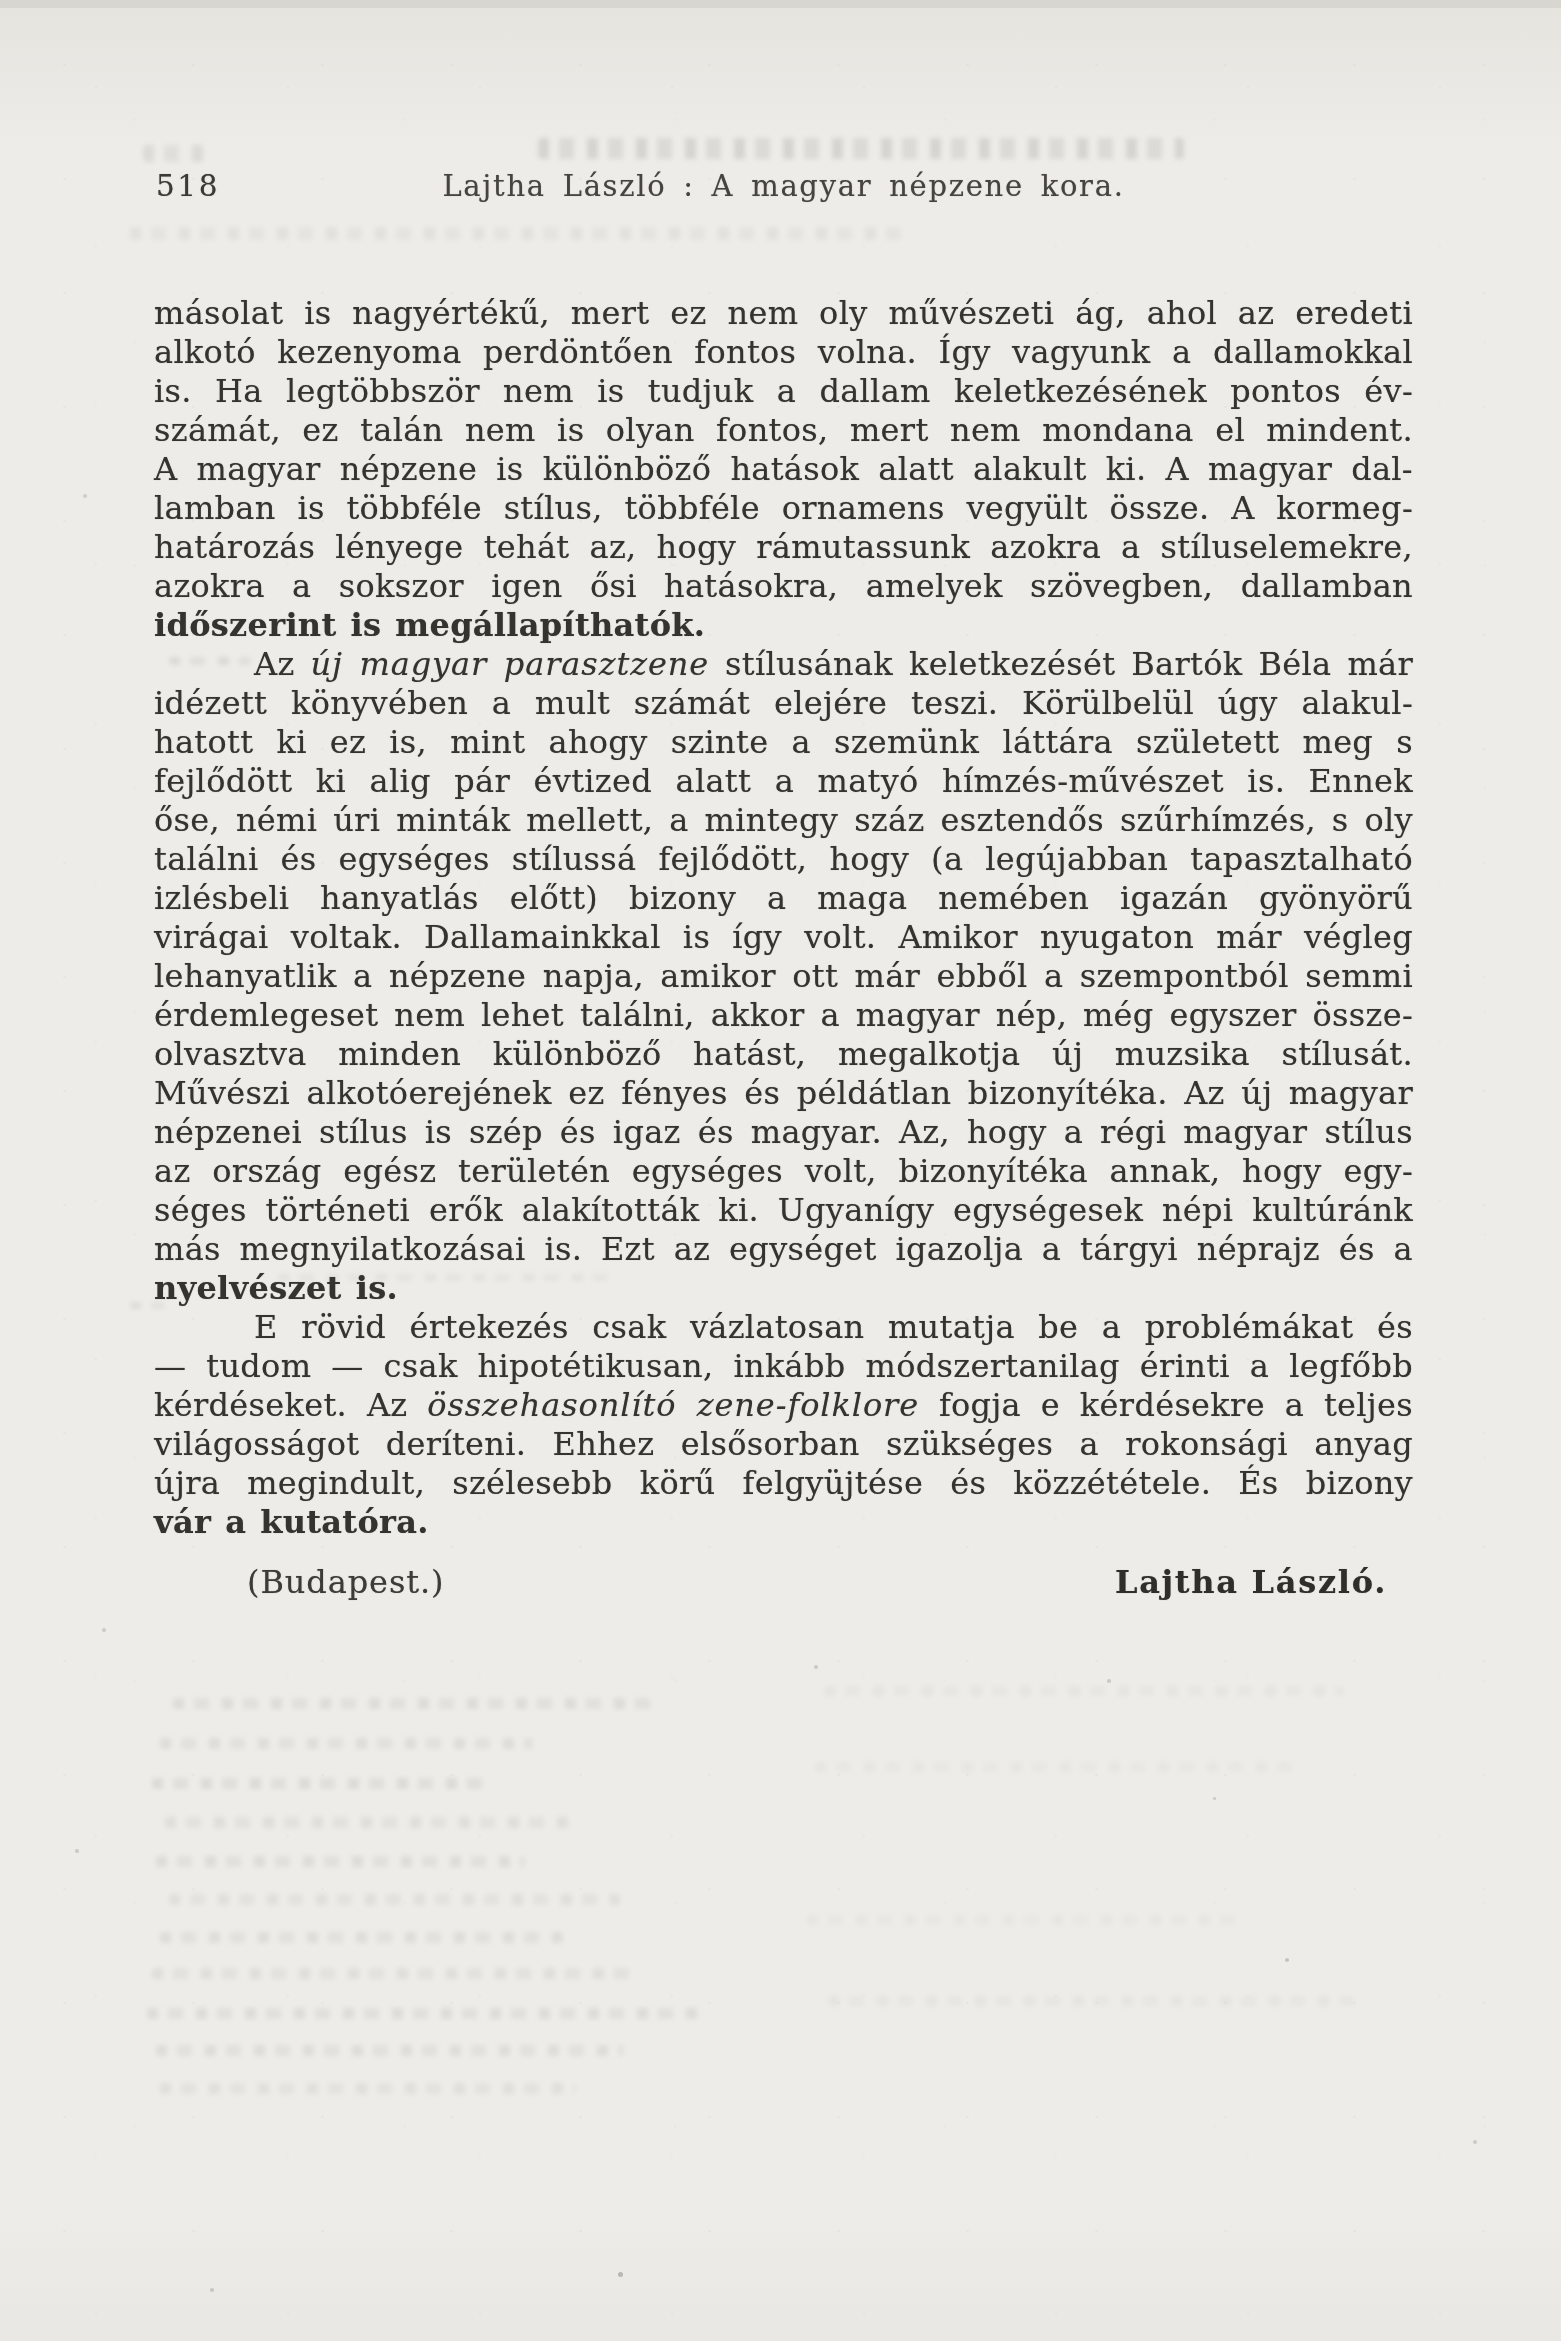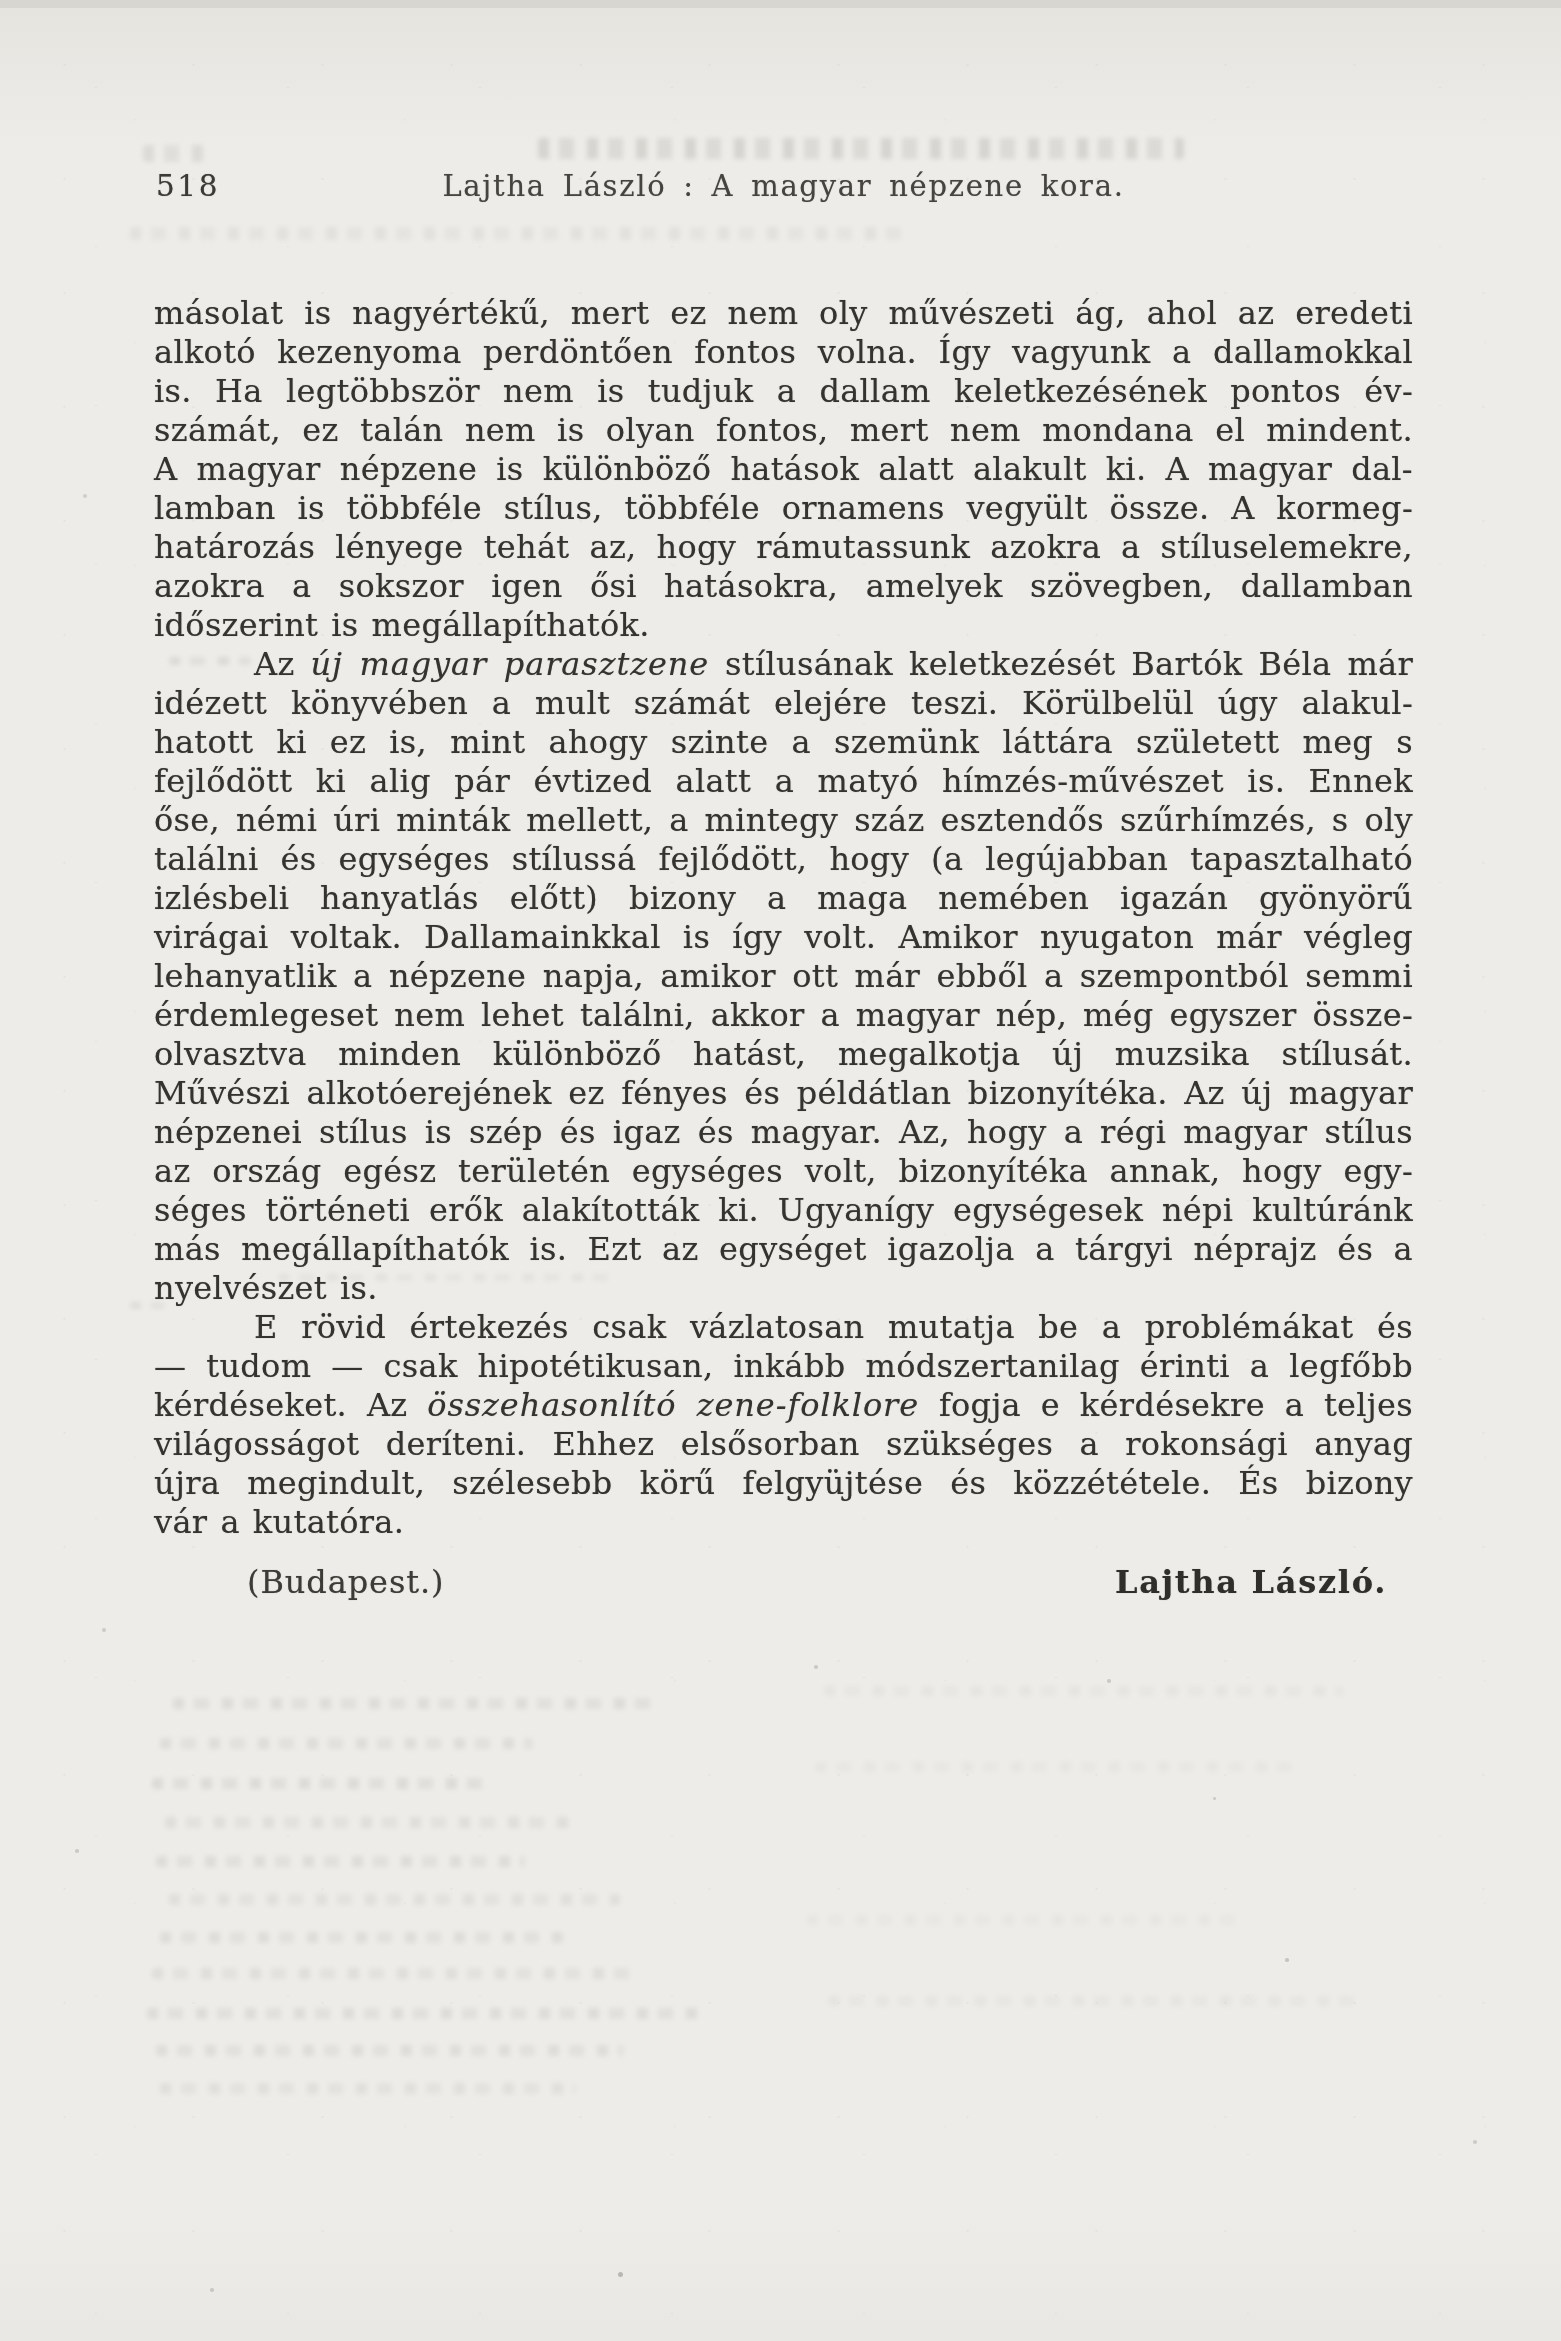--- a/index.html
+++ b/index.html
@@ -36,21 +36,21 @@
     position:absolute;left:154px;top:286px;width:1259px;
   }
   .line{
     margin:0;padding:0;
     font-size:32px;line-height:39px;height:39px;
     letter-spacing:0.3px;word-spacing:2.6px;
     text-align:justify;text-align-last:justify;
     text-shadow:0 0 0.9px rgba(52,51,47,.45);
     white-space:normal;
   }
-  .line.end{text-align:left;text-align-last:left;}
+  .line.end{text-align:left;text-align-last:left;font-weight:bold;}
   .line.ind{text-indent:100px;}
   .line i{font-style:italic;letter-spacing:0.9px;}
   
   .closing{
     position:absolute;left:154px;top:1553px;width:1259px;height:49px;
     font-size:32px;line-height:43px;
     text-shadow:0 0 0.9px rgba(52,51,47,.45);
   }
   .place{position:absolute;left:93px;top:0;letter-spacing:0.9px;color:#3c3b36;}
   .sig{position:absolute;right:26px;top:0;font-weight:bold;letter-spacing:1.7px;color:#2f2e2a;}
@@ -100,21 +100,21 @@
     <p class="line">találni és egységes stílussá fejlődött, hogy (a legújabban tapasztalható</p>
     <p class="line">izlésbeli hanyatlás előtt) bizony a maga nemében igazán gyönyörű</p>
     <p class="line">virágai voltak. Dallamainkkal is így volt. Amikor nyugaton már végleg</p>
     <p class="line">lehanyatlik a népzene napja, amikor ott már ebből a szempontból semmi</p>
     <p class="line">érdemlegeset nem lehet találni, akkor a magyar nép, még egyszer össze-</p>
     <p class="line">olvasztva minden különböző hatást, megalkotja új muzsika stílusát.</p>
     <p class="line">Művészi alkotóerejének ez fényes és példátlan bizonyítéka. Az új magyar</p>
     <p class="line">népzenei stílus is szép és igaz és magyar. Az, hogy a régi magyar stílus</p>
     <p class="line">az ország egész területén egységes volt, bizonyítéka annak, hogy egy-</p>
     <p class="line">séges történeti erők alakították ki. Ugyanígy egységesek népi kultúránk</p>
-    <p class="line">más megállapíthatók is. Ezt az egységet igazolja a tárgyi néprajz és a</p>
+    <p class="line">más megnyilatkozásai is. Ezt az egységet igazolja a tárgyi néprajz és a</p>
     <p class="line end">nyelvészet is.</p>
     <p class="line ind">E rövid értekezés csak vázlatosan mutatja be a problémákat és</p>
     <p class="line">— tudom — csak hipotétikusan, inkább módszertanilag érinti a legfőbb</p>
     <p class="line"><span>kérdéseket. Az </span><i>összehasonlító zene-folklore</i><span> fogja e kérdésekre a teljes</span></p>
     <p class="line">világosságot deríteni. Ehhez elsősorban szükséges a rokonsági anyag</p>
     <p class="line">újra megindult, szélesebb körű felgyüjtése és közzététele. És bizony</p>
     <p class="line end">vár a kutatóra.</p>
   </main>
 
   <footer class="closing">

